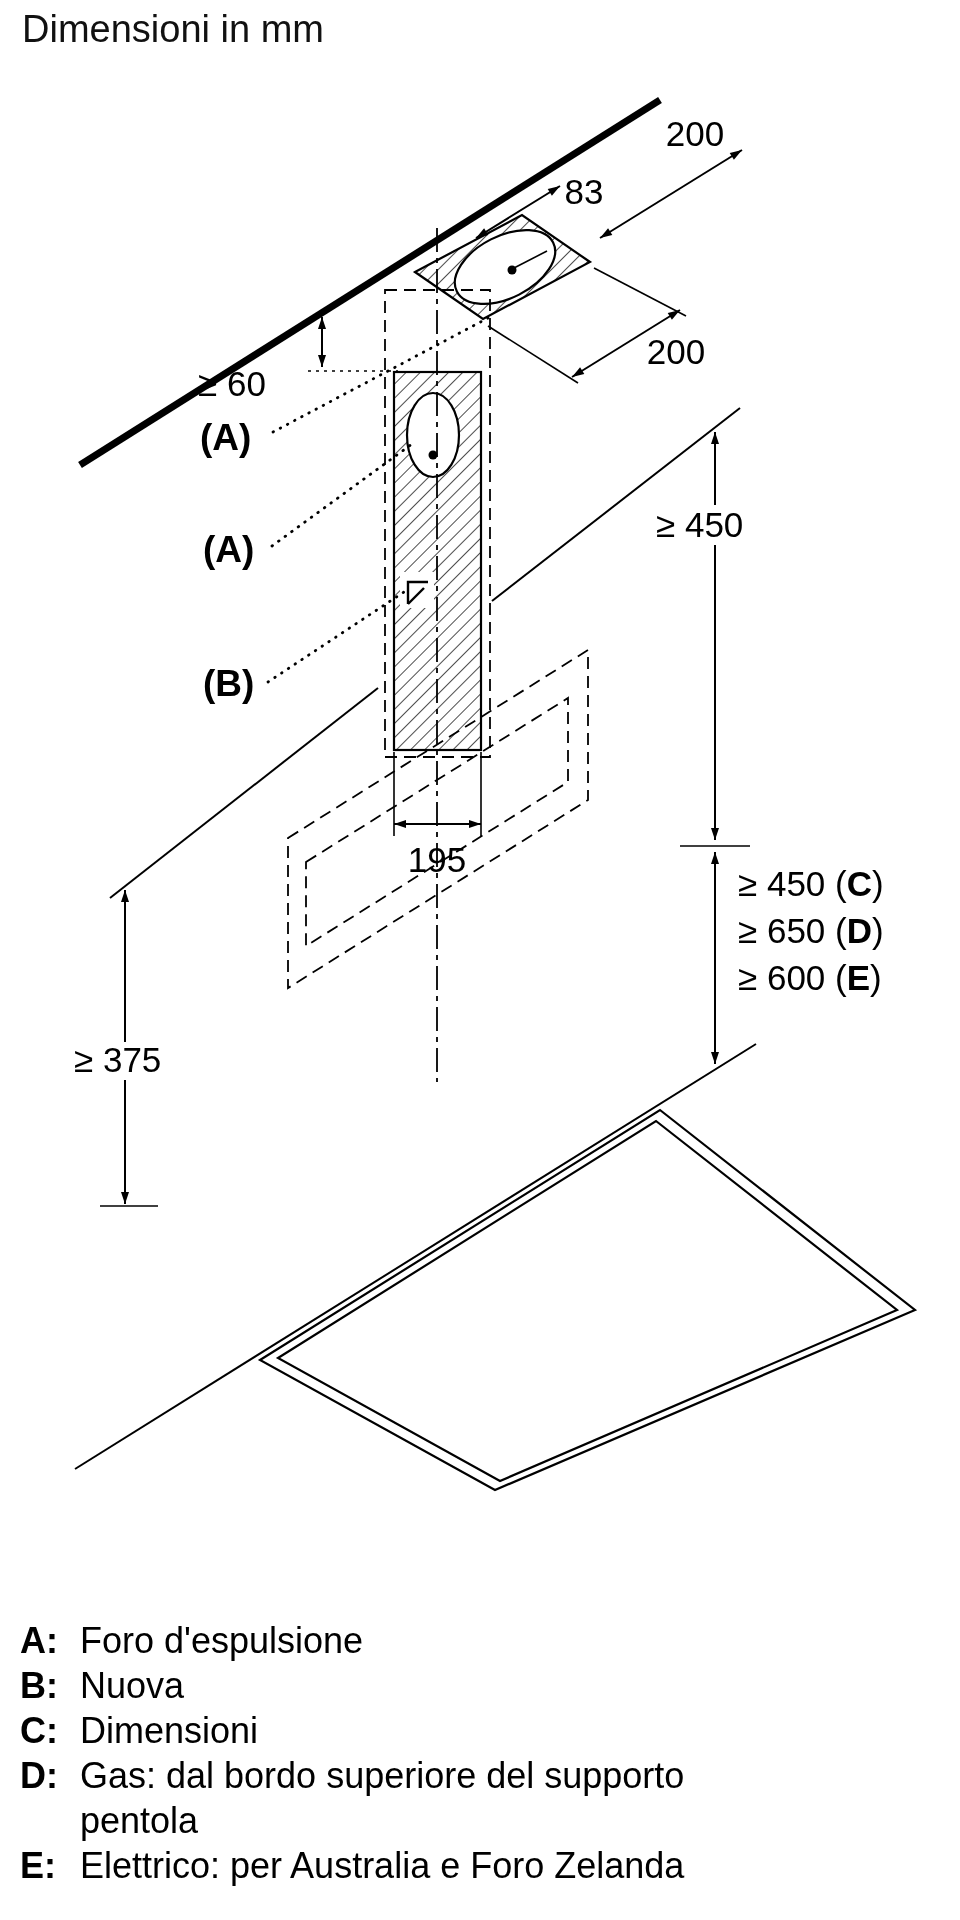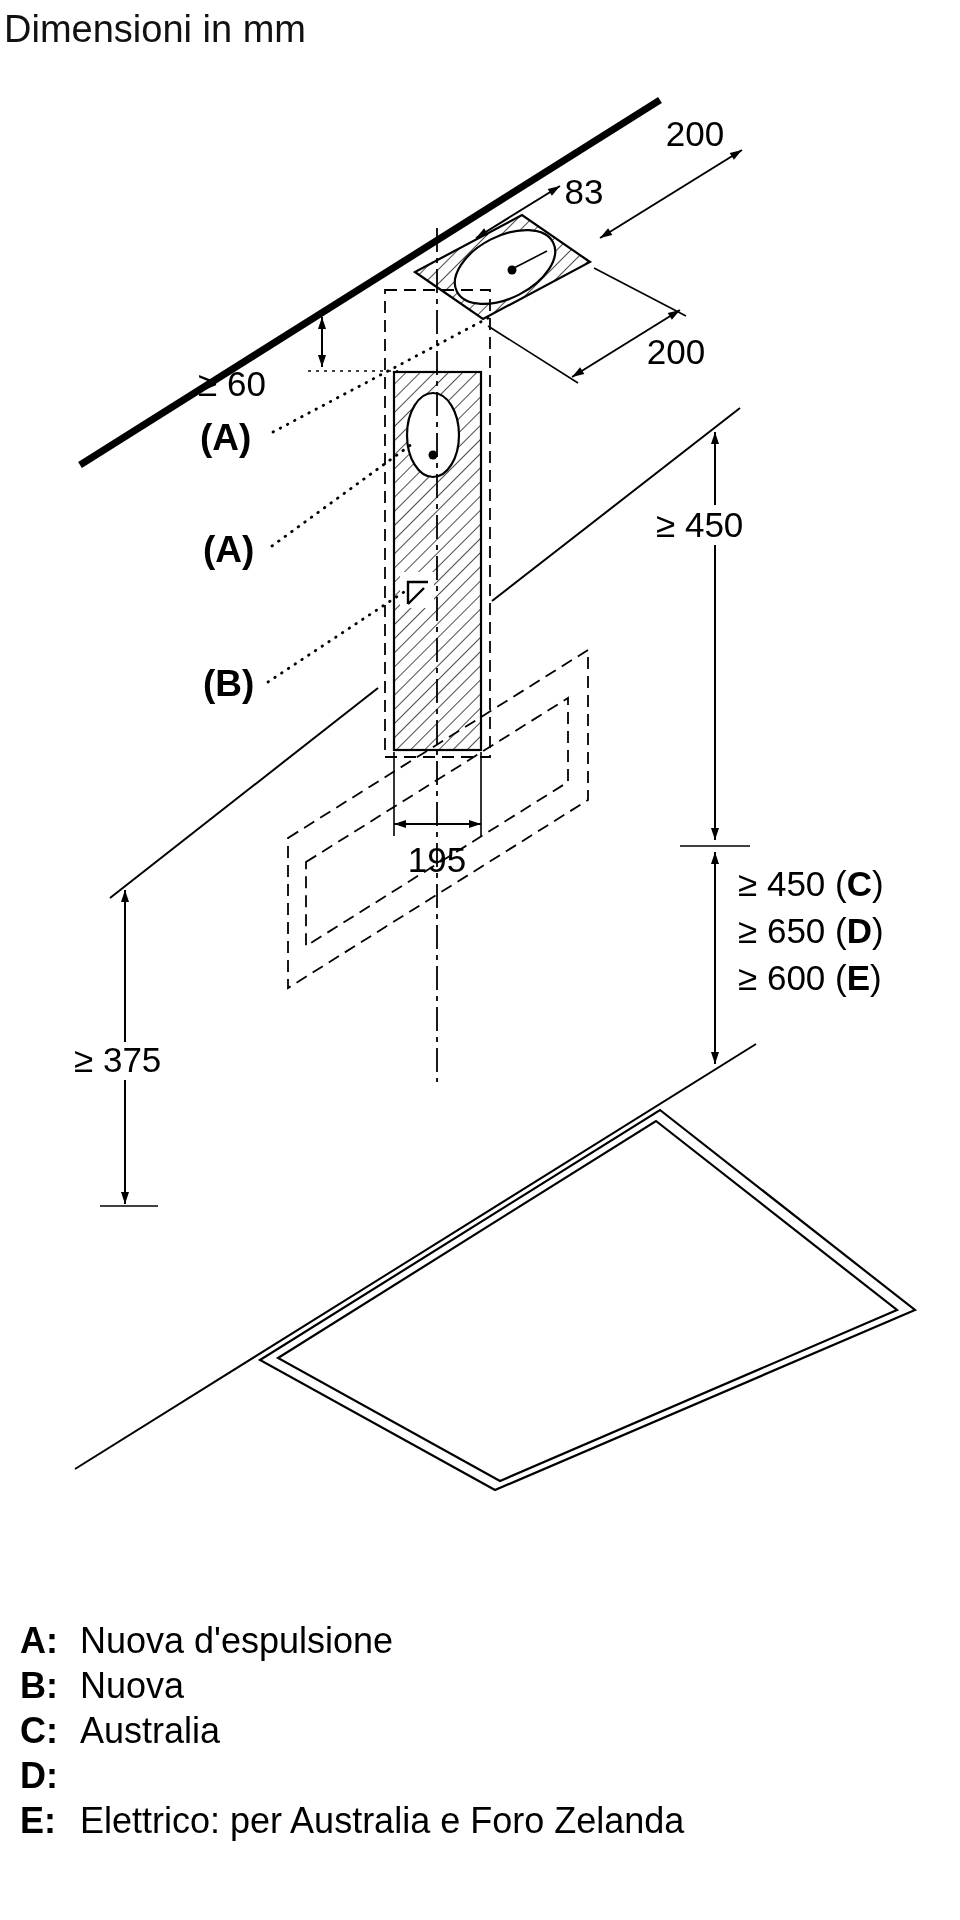--- a/index.html
+++ b/index.html
@@ -2,21 +2,21 @@
 <html><head>
 <meta charset="utf-8">
 <style>
   html,body { margin:0; padding:0; background:#ffffff; }
   .page {
     position:relative; width:960px; height:1920px; background:#fff;
     font-family:"Liberation Sans","DejaVu Sans",sans-serif; color:#111;
     overflow:hidden;
   }
   .title {
-    position:absolute; left:4px; top:8px; margin:0;
+    position:absolute; left:22px; top:8px; margin:0;
     font-size:38px; font-weight:400; color:#111;
   }
   .drawing { position:absolute; left:0; top:0; }
 
   
   .thick   { stroke:#000; stroke-width:7; fill:none; }
   .ln      { stroke:#000; stroke-width:2; fill:none; }
   .thin    { stroke:#000; stroke-width:1.6; fill:none; }
   .outline { stroke:#000; stroke-width:2.2; fill:none; }
   .hatched { fill:url(#hatch); stroke:#000; stroke-width:2.2; }
@@ -140,32 +140,33 @@
       <text class="co" x="203" y="562">(A)</text>
 
       <line class="dotted" x1="268" y1="682" x2="404" y2="592"></line>
       <text class="co" x="203" y="696">(B)</text>
     </g>
   </svg>
 
   <div class="legend">
     <div class="legend-row">
       <span class="legend-key">A:</span>
-      <span class="legend-text">Nuova d'espulsione</span>
+      <span class="legend-text">Foro d'espulsione</span>
     </div>
     <div class="legend-row">
       <span class="legend-key">B:</span>
       <span class="legend-text">Nuova</span>
     </div>
     <div class="legend-row">
       <span class="legend-key">C:</span>
-      <span class="legend-text">Australia</span>
+      <span class="legend-text">Dimensioni</span>
     </div>
     <div class="legend-row narrow">
       <span class="legend-key">D:</span>
+      <span class="legend-text">Gas: dal bordo superiore del supporto pentola</span>
     </div>
     <div class="legend-row">
       <span class="legend-key">E:</span>
       <span class="legend-text">Elettrico: per Australia e Foro Zelanda</span>
     </div>
   </div>
 
 </div>
 
 </body></html>

